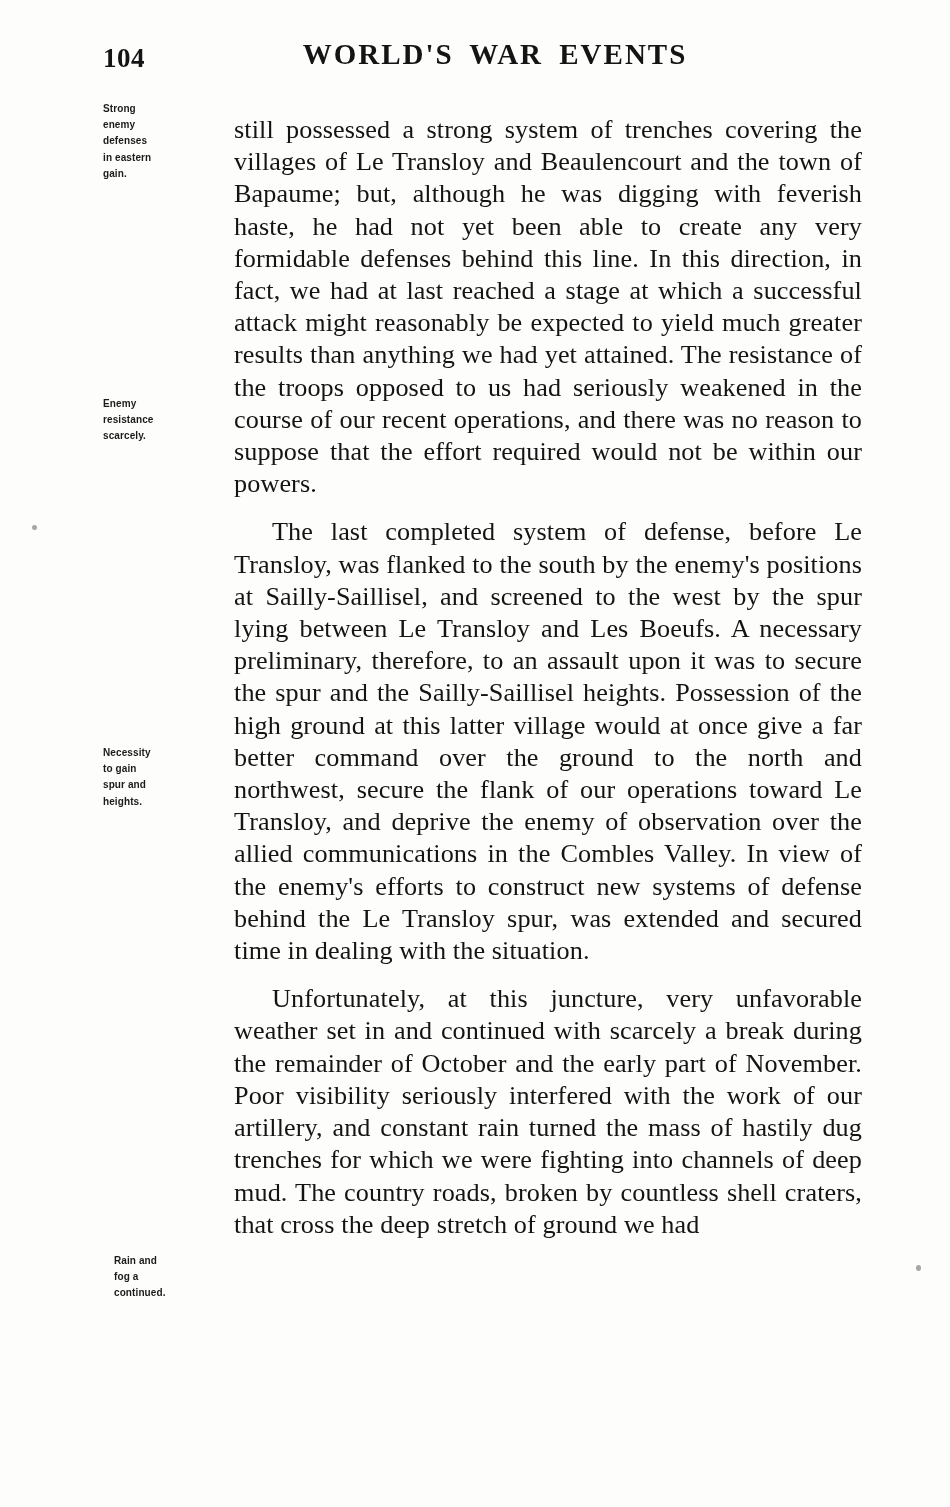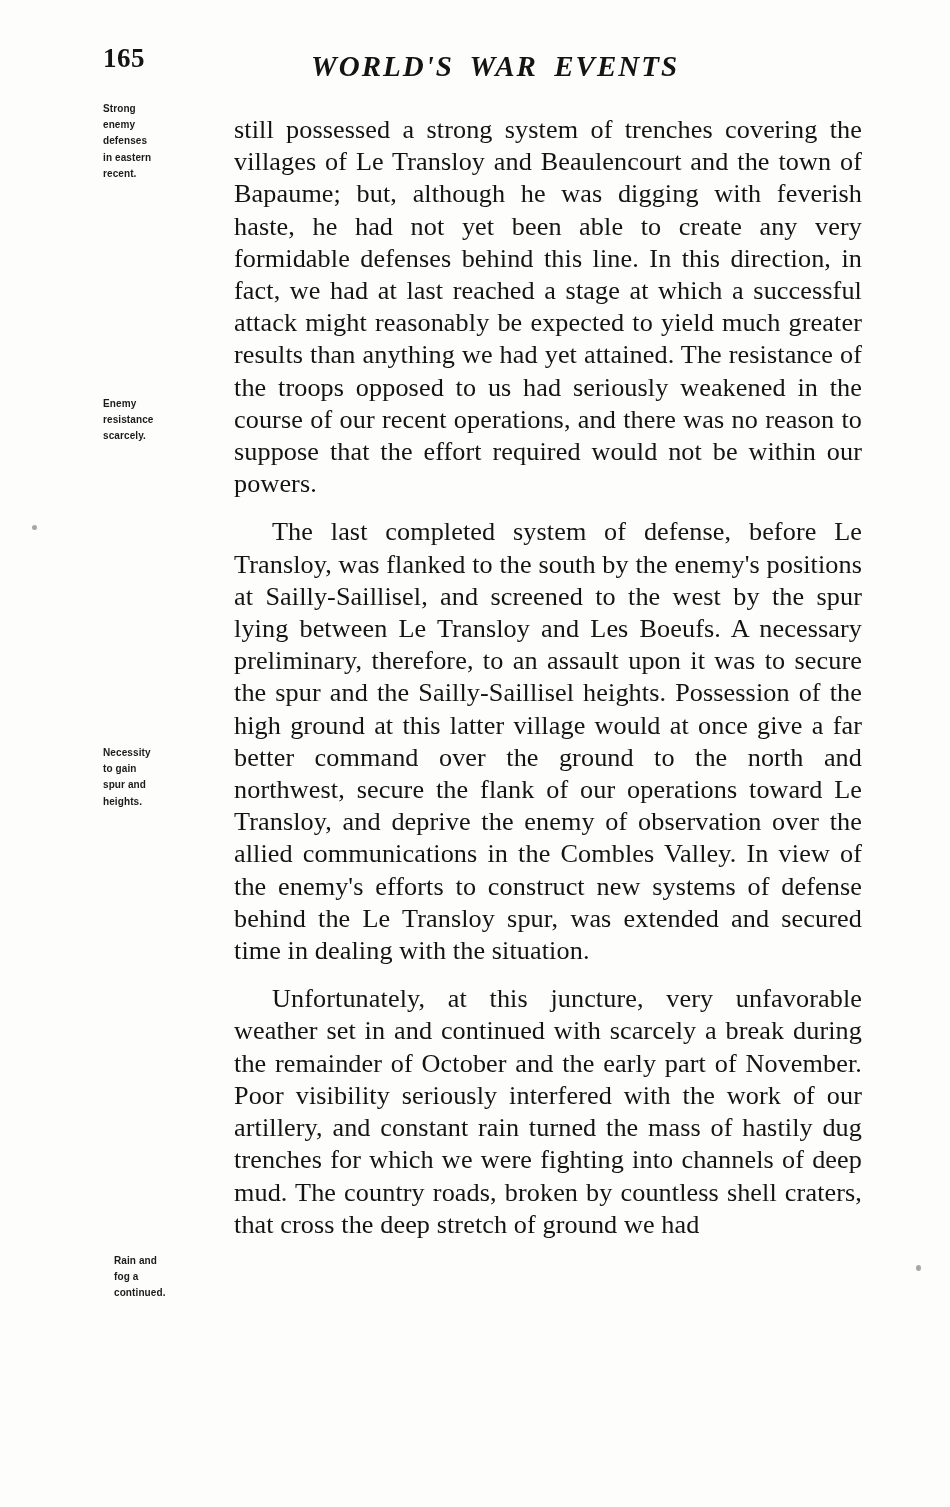--- a/index.html
+++ b/index.html
@@ -29,28 +29,27 @@
     position: absolute;
     left: 103px;
     top: 5px;
     font-size: 27px;
     font-weight: bold;
     letter-spacing: 0.5px;
   }
   .running-title {
     position: absolute;
     left: 280px;
-    top: 12px;
+    top: 0px;
     width: 430px;
     text-align: center;
     font-size: 29px;
     font-weight: bold;
     letter-spacing: 2.0px;
     word-spacing: 7px;
-    font-style: italic;
   }
 
   
   .col {
     position: absolute;
     left: 218px;
     top: 98px;
     width: 660px;
   }
   .para {
@@ -89,30 +88,30 @@
     letter-spacing: 0.1px;
   }
   .sidenote span { display: block; }
 </style>
 </head>
 <body>
 
 <div class="page">
 
   <div class="header">
-    <div class="folio">165</div>
+    <div class="folio">104</div>
     <div class="running-title">WORLD'S WAR EVENTS</div>
   </div>
 
   <div class="sidenote" style="top:101px;">
     <span>Strong</span>
     <span>enemy</span>
     <span>defenses</span>
     <span>in eastern</span>
-    <span>recent.</span>
+    <span>gain.</span>
   </div>
 
   <div class="sidenote" style="top:396px;">
     <span>Enemy</span>
     <span>resistance</span>
     <span>scarcely.</span>
   </div>
 
   <div class="sidenote" style="top:745px;">
     <span>Necessity</span>

